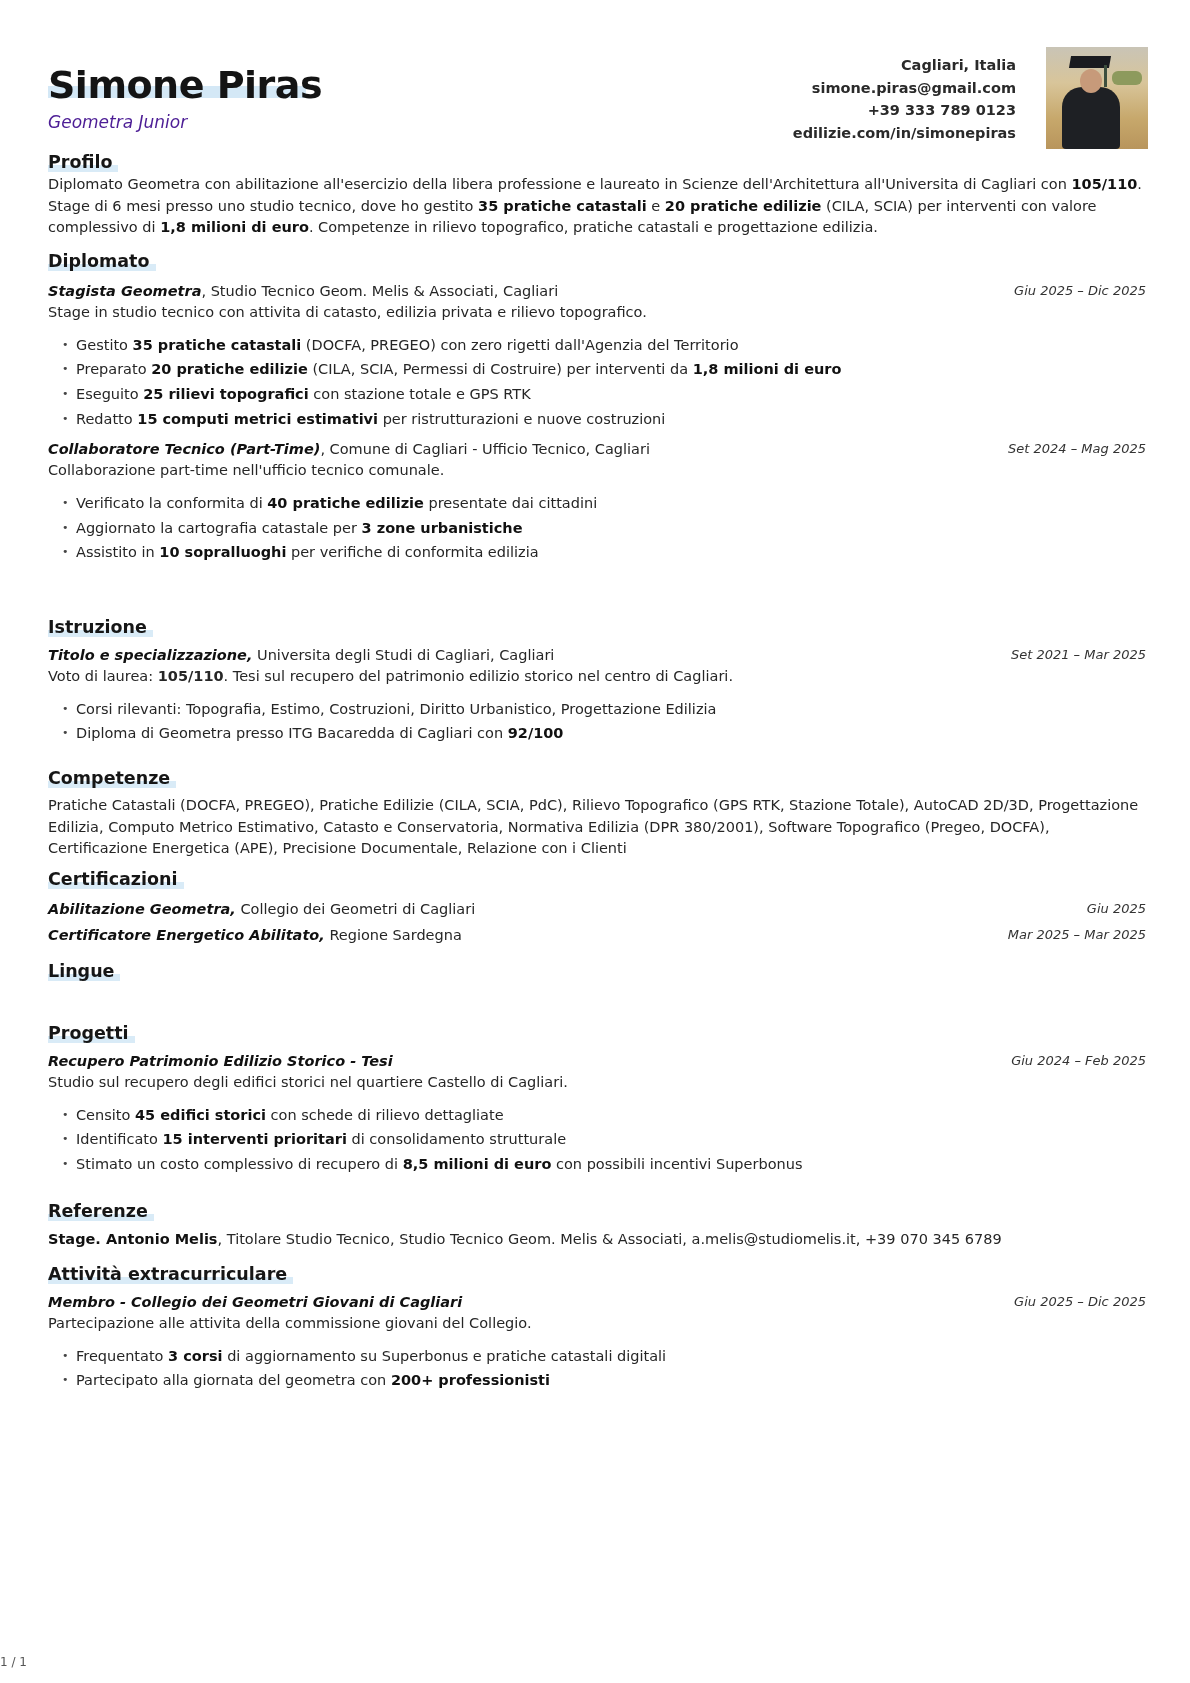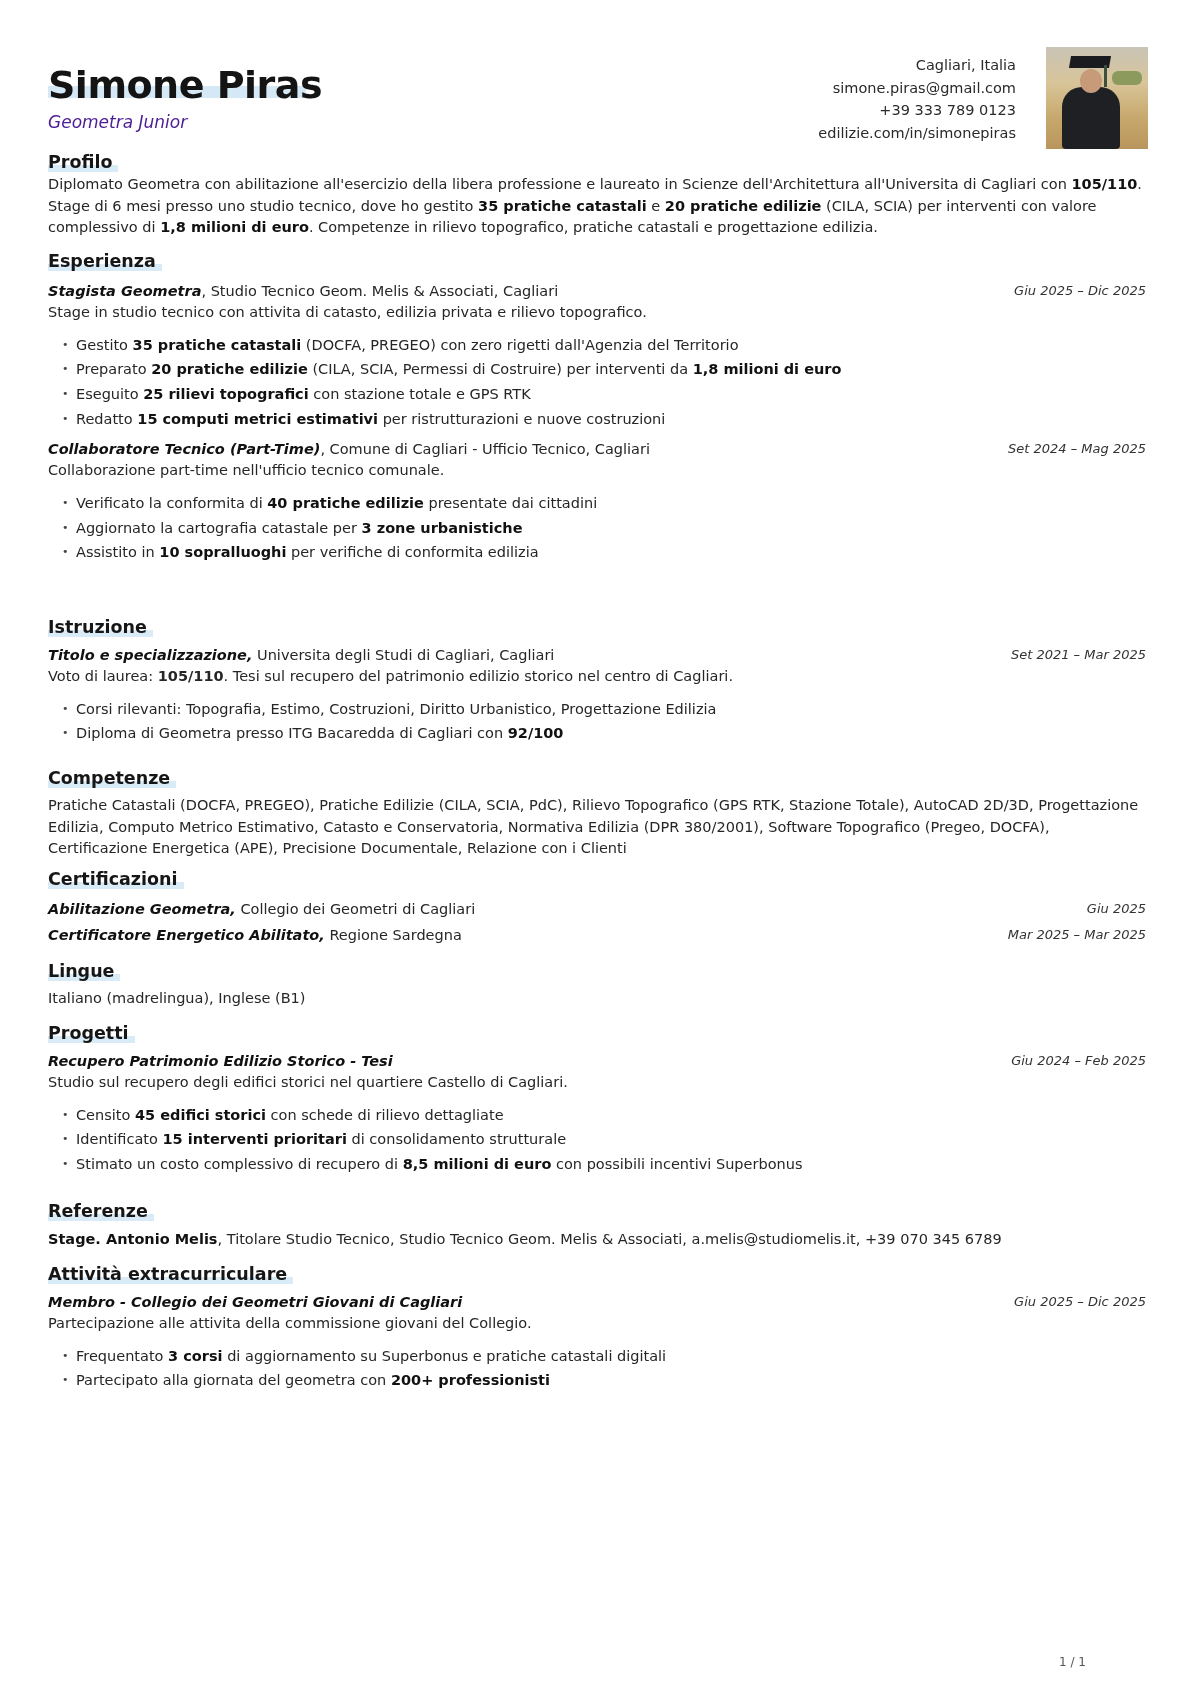--- a/index.html
+++ b/index.html
@@ -23,21 +23,21 @@
     position: absolute; left: 0; top: 24px; height: 12px; width: 258px;
     background: #d4e8f6; z-index: 0;
   }
   .name-text { position: relative; z-index: 1; }
   .subtitle {
     position: absolute; left: 0; top: 50px;
     font-size: 17px; font-style: italic; color: #4c1d95;
   }
   .contact {
     position: absolute; right: 132px; top: -8px; text-align: right;
-    font-size: 14.5px; line-height: 22.5px; color: #2a2a2a;
+    font-size: 14.5px; line-height: 22.5px; color: #2a2a2a; font-weight: bold;
   }
   .photo {
     position: absolute; right: 0; top: -15px; width: 102px; height: 102px;
     background: linear-gradient(180deg, #c9c4b6 0%, #d8c59a 35%, #c7a86c 70%, #b8955c 100%);
     overflow: hidden;
   }
   .photo .bush { position: absolute; right: 6px; top: 24px; width: 30px; height: 14px; background: #8d9a5d; border-radius: 6px; }
   .photo .gown { position: absolute; left: 16px; top: 40px; width: 58px; height: 62px; background: #1e2024; border-radius: 20px 20px 4px 4px; }
   .photo .face { position: absolute; left: 34px; top: 22px; width: 22px; height: 24px; background: #c79a7a; border-radius: 50%; }
   .photo .cap { position: absolute; left: 24px; top: 9px; width: 40px; height: 12px; background: #1a1b1f; transform: skewX(-10deg); }
@@ -66,21 +66,21 @@
   .entry-desc { font-size: 14.5px; line-height: 21.5px; color: #262626; }
   ul.bullets { list-style: none; margin-top: 9px; padding-left: 28px; }
   ul.bullets li {
     position: relative; font-size: 14.5px; line-height: 24.7px; color: #262626;
   }
   ul.bullets li::before {
     content: "•"; position: absolute; left: -14px; top: 0; font-size: 11px; color: #444;
   }
   ul.bullets li b { color: #111; }
   .footer {
-    position: absolute; left: 0; width: 1086px; top: 1655px; text-align: right;
+    position: absolute; left: 0; width: 1086px; top: 1655px; text-align: left;
     font-size: 12px; color: #555;
   }
 </style>
 </head>
 <body>
 
 <div class="page">
 
   <div class="header">
     <div class="name">
@@ -109,21 +109,21 @@
       <span class="t">Profilo</span>
     </div>
     <div class="para" style="margin-top:1px;">
       <span>Diplomato Geometra con abilitazione all'esercizio della libera professione e laureato in Scienze dell'Architettura all'Universita di Cagliari con </span><b>105/110</b><span>. Stage di 6 mesi presso uno studio tecnico, dove ho gestito </span><b>35 pratiche catastali</b><span> e </span><b>20 pratiche edilizie</b><span> (CILA, SCIA) per interventi con valore complessivo di </span><b>1,8 milioni di euro</b><span>. Competenze in rilievo topografico, pratiche catastali e progettazione edilizia.</span>
     </div>
   </div>
 
   <div class="section" style="top:250px;">
     <div class="sec-title">
       <span class="hl"></span>
-      <span class="t">Esperienza</span>
+      <span class="t">Diplomato</span>
     </div>
 
     <div class="entry" style="margin-top:8px;">
       <div class="entry-head">
         <span class="role">Stagista Geometra</span><span>, Studio Tecnico Geom. Melis &amp; Associati, Cagliari</span>
       </div>
       <div class="entry-date">Giu 2025 – Dic 2025</div>
       <div class="entry-desc">Stage in studio tecnico con attivita di catasto, edilizia privata e rilievo topografico.</div>
       <ul class="bullets">
         <li><span>Gestito </span><b>35 pratiche catastali</b><span> (DOCFA, PREGEO) con zero rigetti dall'Agenzia del Territorio</span></li>
@@ -192,21 +192,20 @@
       </div>
       <div class="entry-date" style="line-height:26px;">Mar 2025 – Mar 2025</div>
     </div>
   </div>
 
   <div class="section" style="top:960px;">
     <div class="sec-title">
       <span class="hl"></span>
       <span class="t">Lingue</span>
     </div>
-    <div class="para" style="margin-top:6px;">Italiano (madrelingua), Inglese (B1)</div>
   </div>
 
   <div class="section" style="top:1022px;">
     <div class="sec-title">
       <span class="hl"></span>
       <span class="t">Progetti</span>
     </div>
     <div class="entry" style="margin-top:6px;">
       <div class="entry-head">
         <span class="role">Recupero Patrimonio Edilizio Storico - Tesi</span>

